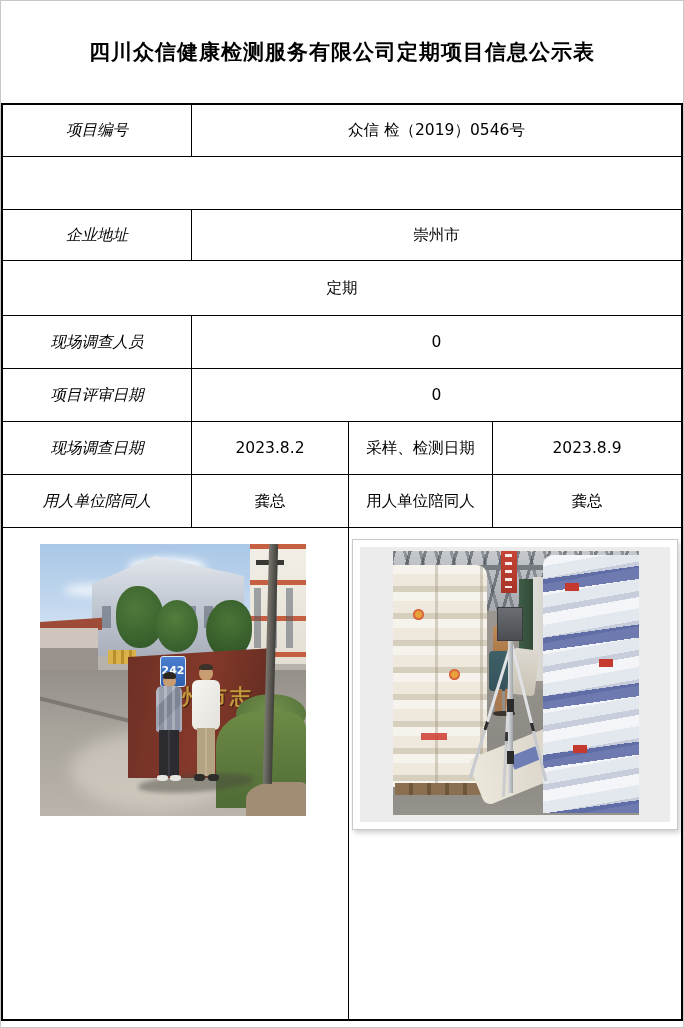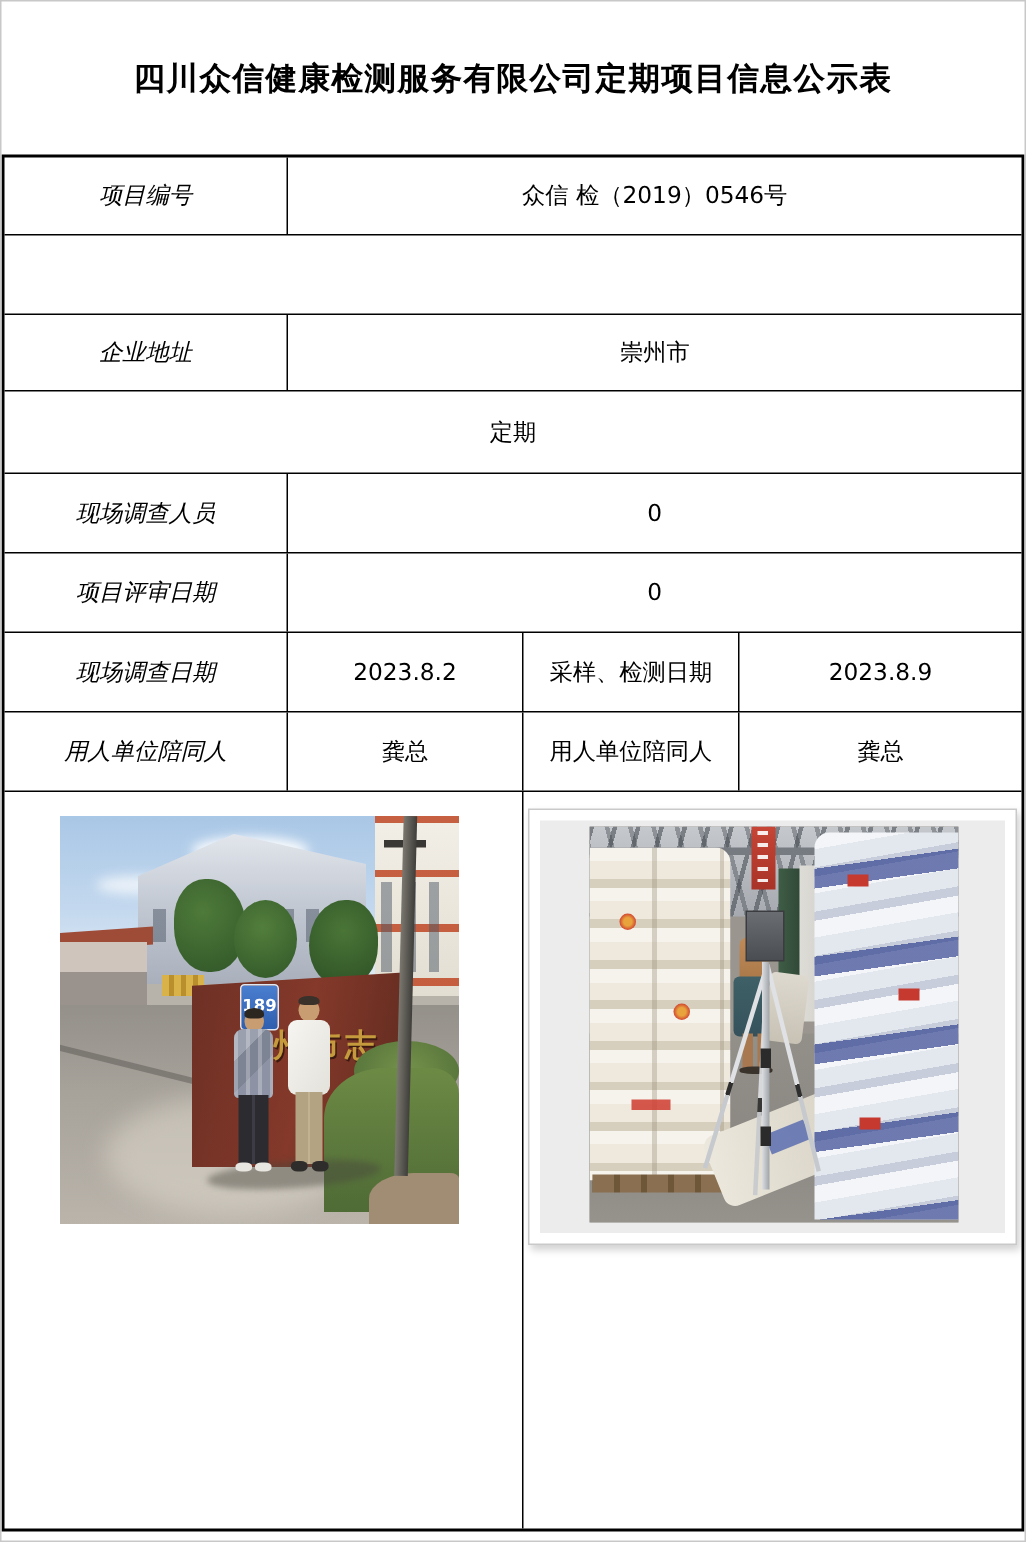--- a/index.html
+++ b/index.html
@@ -256,21 +256,21 @@
           <div class="pl-tree1"></div>
           <div class="pl-tree2"></div>
           <div class="pl-tree3"></div>
           <div class="pl-road">
             <div class="pl-road-light"></div>
             <div class="pl-road-mark"></div>
           </div>
           <div class="pl-yellow"></div>
           <div class="pl-wall">
             <div class="pl-wall-text">州市志</div>
-            <div class="pl-sign">189</div>
+            <div class="pl-sign">242</div>
           </div>
           <div class="pl-grass2"></div>
           <div class="pl-grass"></div>
           <div class="pl-dirt"></div>
           <div class="pl-shadow"></div>
           <div class="pl-pole-arm"></div>
           <div class="pl-pole"></div>
           <div class="person pa">
             <div class="pa-head"></div>
             <div class="pa-hair"></div>

